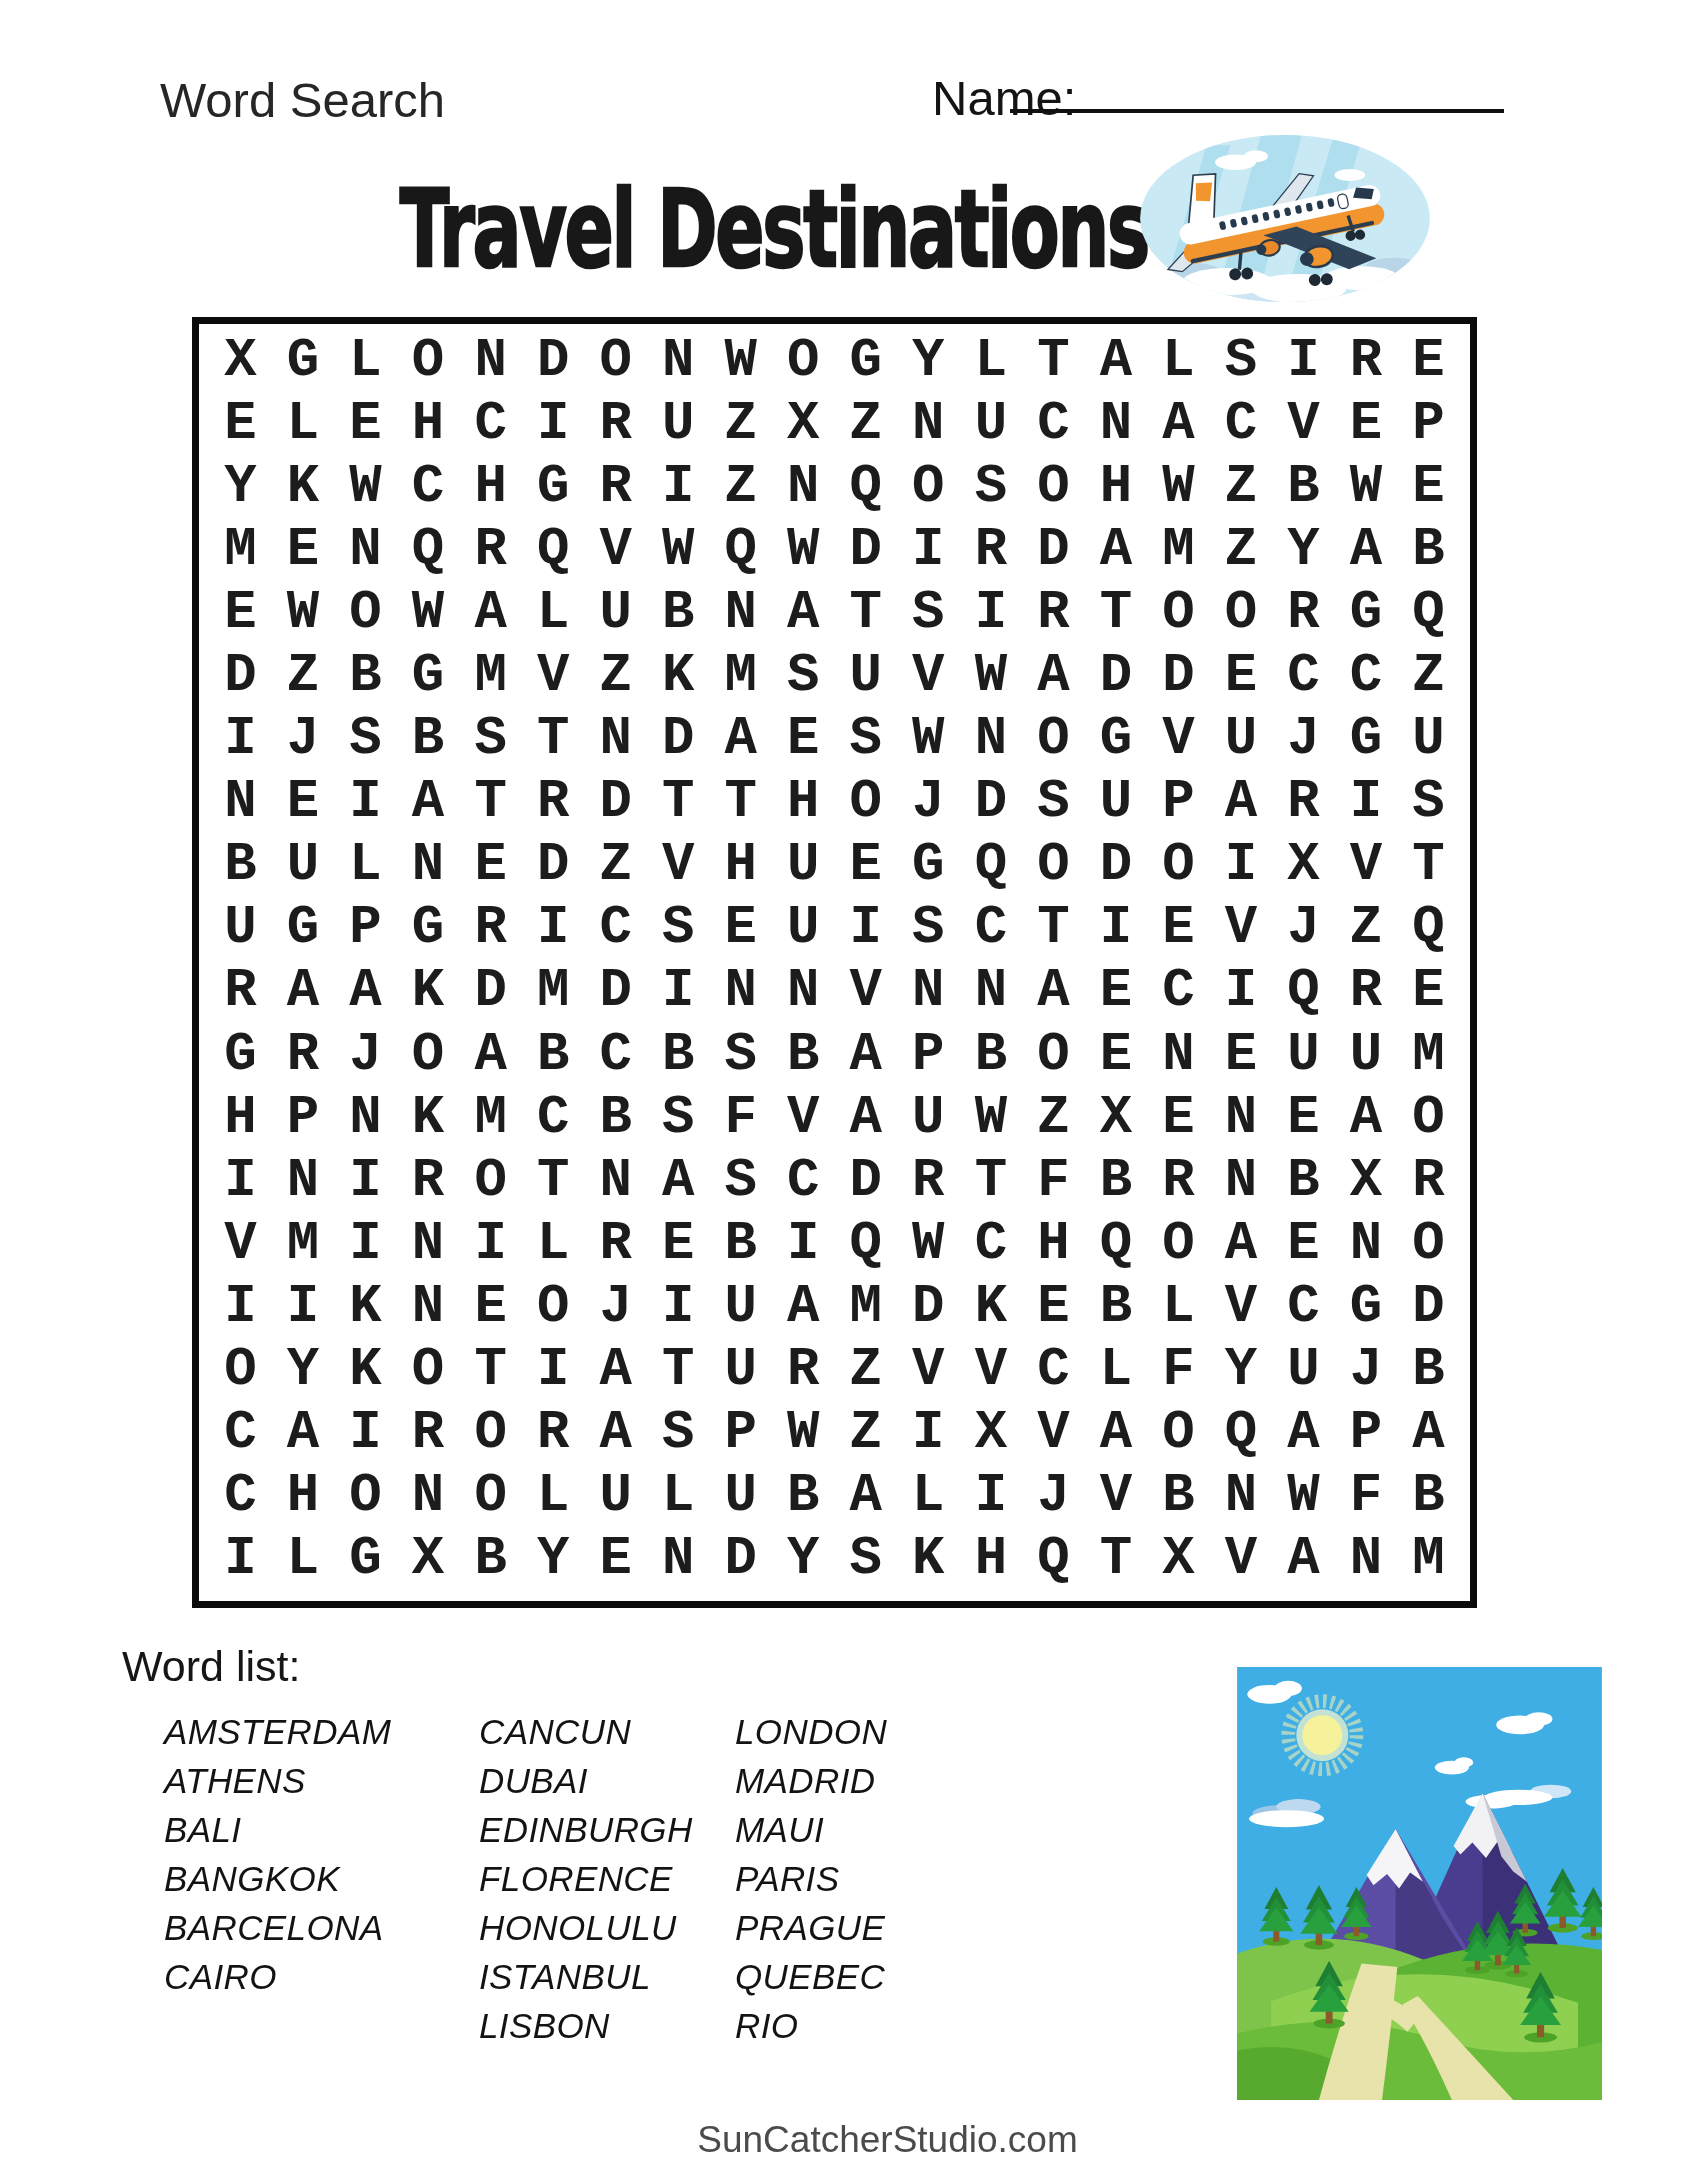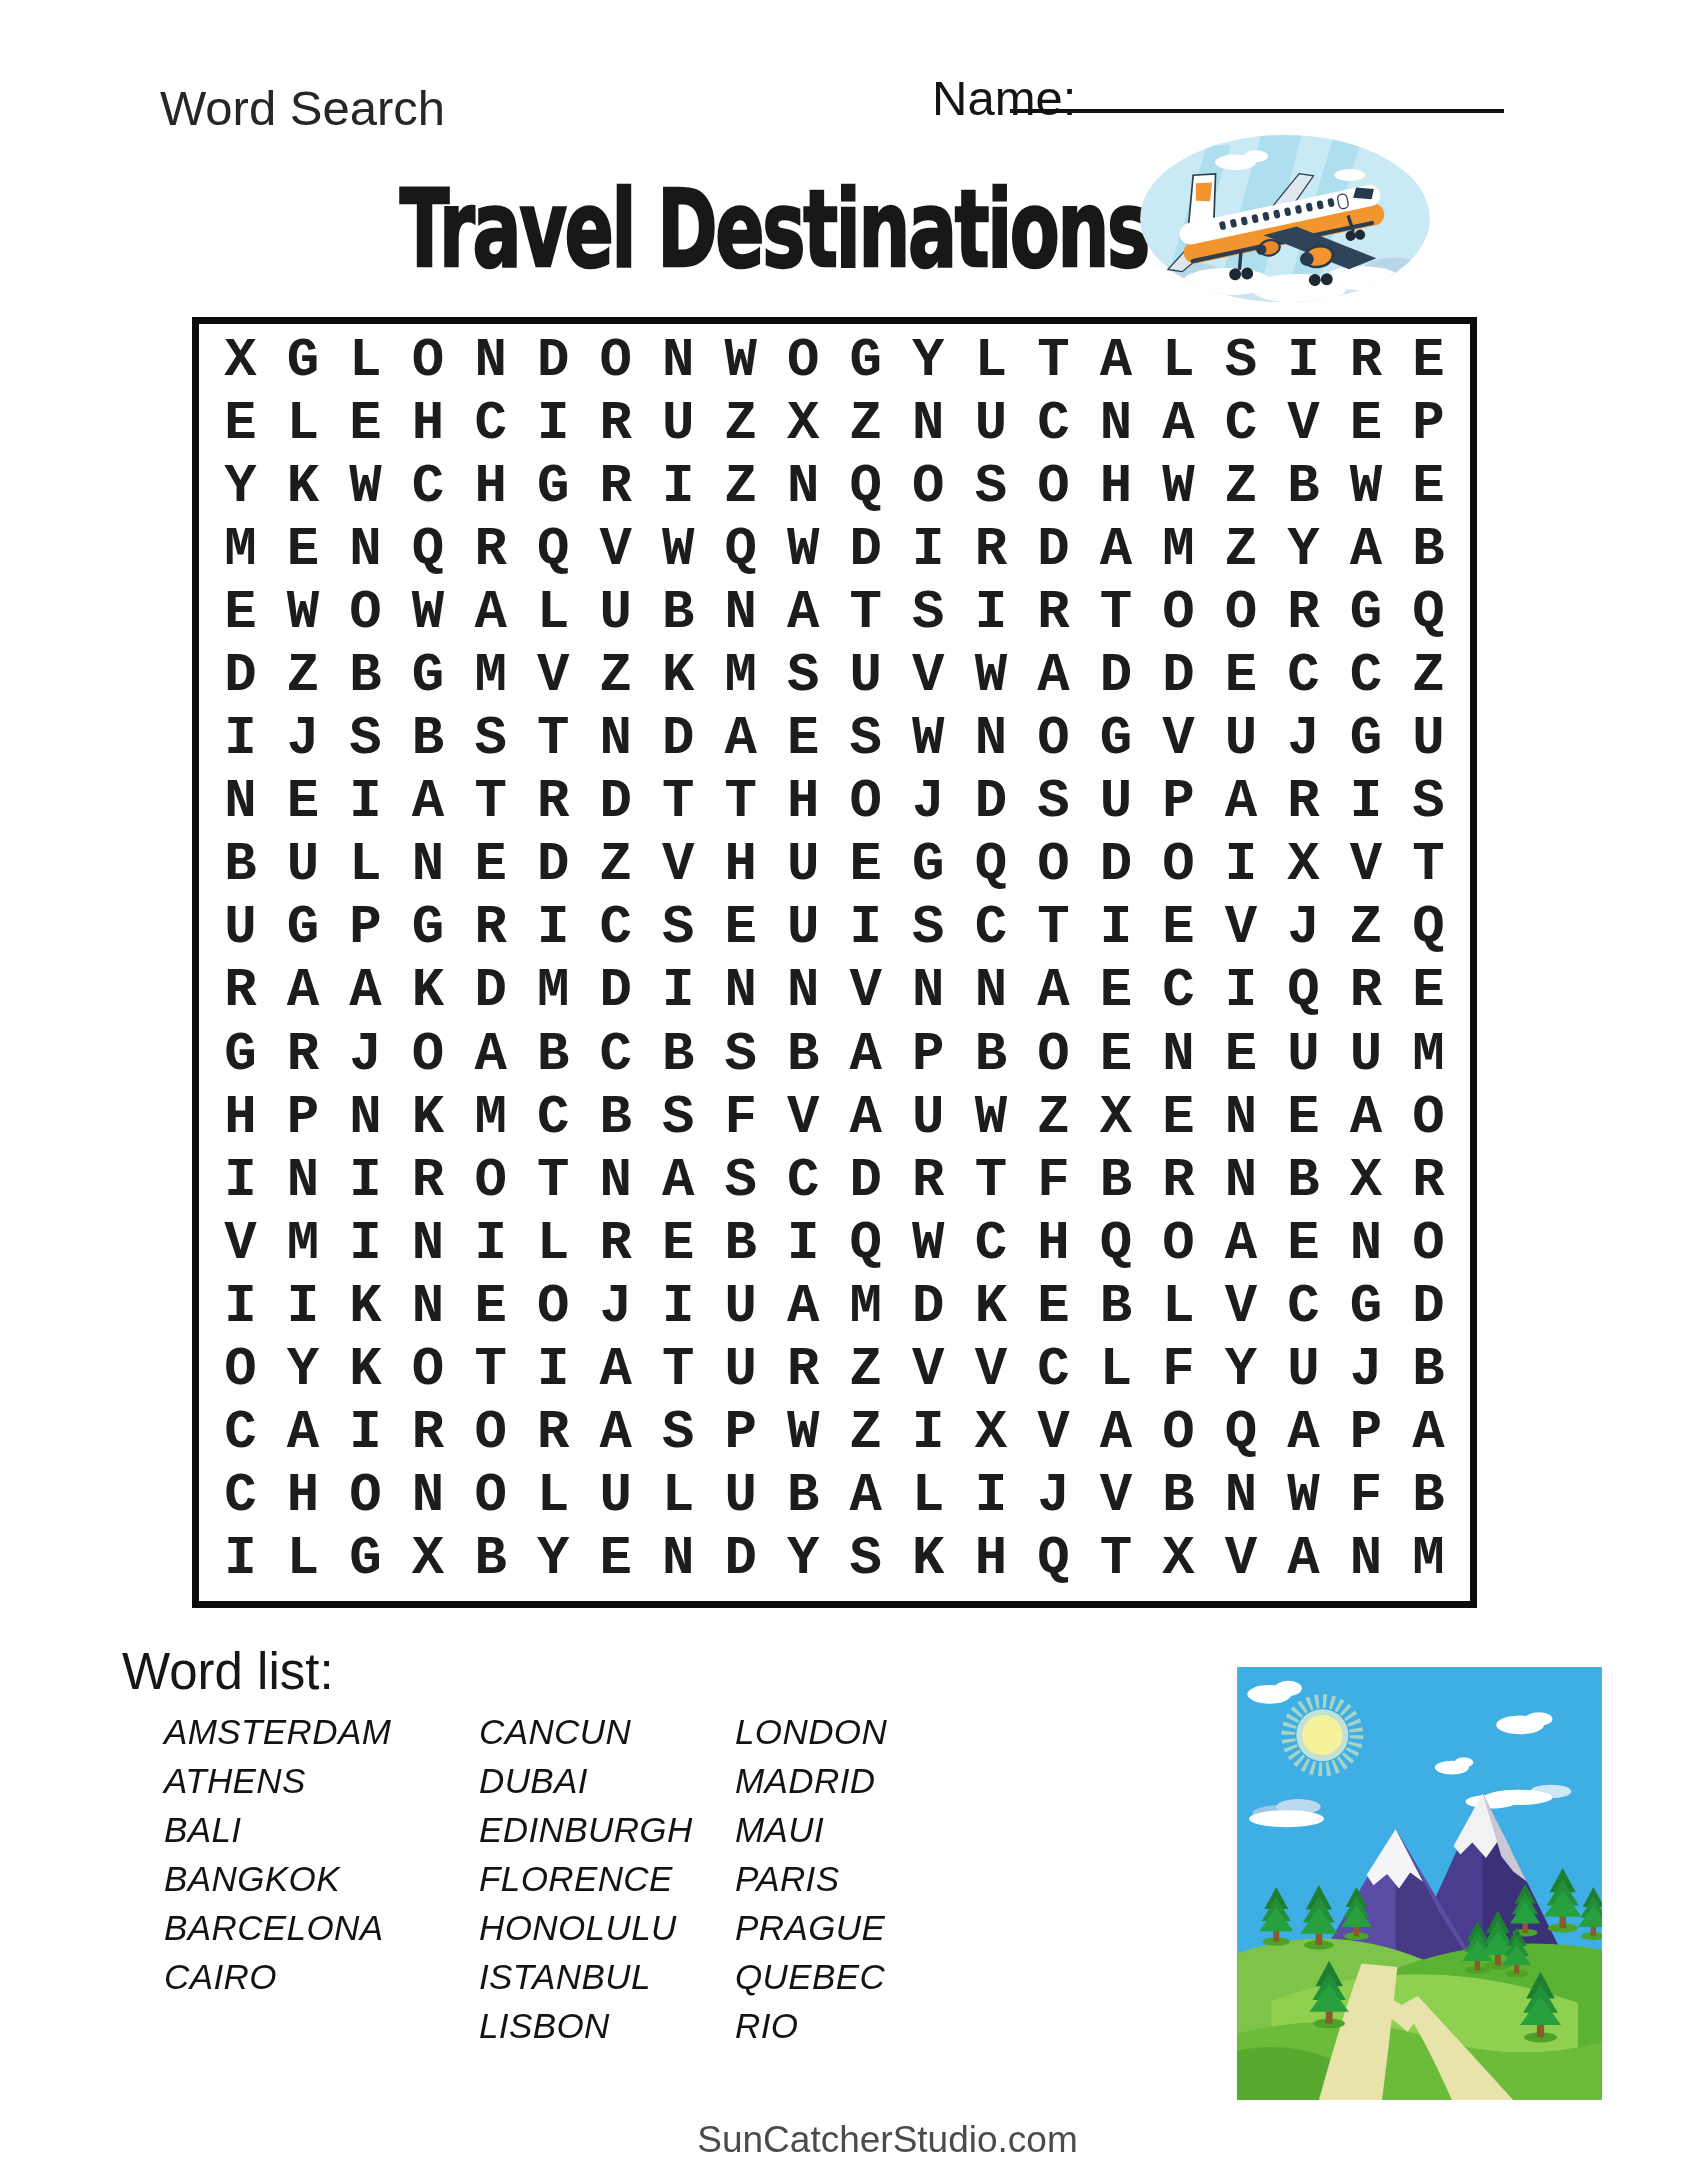--- a/index.html
+++ b/index.html
@@ -1,40 +1,40 @@
 <!DOCTYPE html>
 <html style="font-size:13.6px"><head>
 <meta charset="utf-8">
 <style>
   html,body{margin:0;padding:0;background:#ffffff;}
   .page{position:relative;width:1685px;height:2181px;background:#ffffff;overflow:hidden;
         font-family:"Liberation Sans",sans-serif;color:#1c1c1c;}
 
-  .ws-label{position:absolute;left:160px;top:80px;font-size:49px;color:#262626;}
+  .ws-label{position:absolute;left:160px;top:72px;font-size:49px;color:#262626;}
   .name-label{position:absolute;left:932px;top:70px;font-size:49px;color:#141414;}
   .name-line{position:absolute;left:1010px;top:81px;width:494px;height:28px;
              border-bottom:4.3px solid #111111;}
 
   .title{position:absolute;left:273px;top:167px;width:792px;margin:0;text-align:center;
          font-family:"DejaVu Sans",sans-serif;font-weight:bold;font-size:107px;
          letter-spacing:-3.4px;color:#181818;white-space:nowrap;
          transform:scaleX(0.68);transform-origin:center;
          -webkit-text-stroke:2.6px #181818;}
 
   .plane-illo{position:absolute;left:1135px;top:128px;width:300px;height:181px;}
 
   .grid-box{position:absolute;left:192px;top:317px;width:1285px;height:1291px;
             box-sizing:border-box;border:7.7px solid #0b0b0b;background:#ffffff;
             display:grid;grid-template-columns:repeat(20,1fr);grid-template-rows:repeat(20,1fr);
             padding:5.1px 10.2px 10.2px 10.2px;}
   .cell{display:flex;align-items:center;justify-content:center;
         font-family:"Liberation Mono","DejaVu Sans Mono",monospace;
         font-size:54px;font-weight:600;color:#1c1c1c;line-height:1;}
 
-  .wl-heading{position:absolute;left:122px;top:1642px;font-size:51px;color:#161616;}
+  .wl-heading{position:absolute;left:122px;top:1642px;font-size:43px;color:#161616;}
   .wl-columns{position:absolute;left:164px;top:1707px;display:flex;font-style:italic;}
   .wl-col{font-size:35px;letter-spacing:0.4px;color:#131313;}
   .wl-col:nth-child(1){width:302px;}
   .wl-col:nth-child(2){width:256px;margin-left:13px;}
   .wl-col:nth-child(3){width:225px;}
   .wl-word{height:49px;line-height:49px;white-space:nowrap;}
 
   .scene-illo{position:absolute;left:1237px;top:1667px;width:365px;height:433px;}
 
   .footer{position:absolute;left:0;top:2119px;width:1685px;text-align:center;

